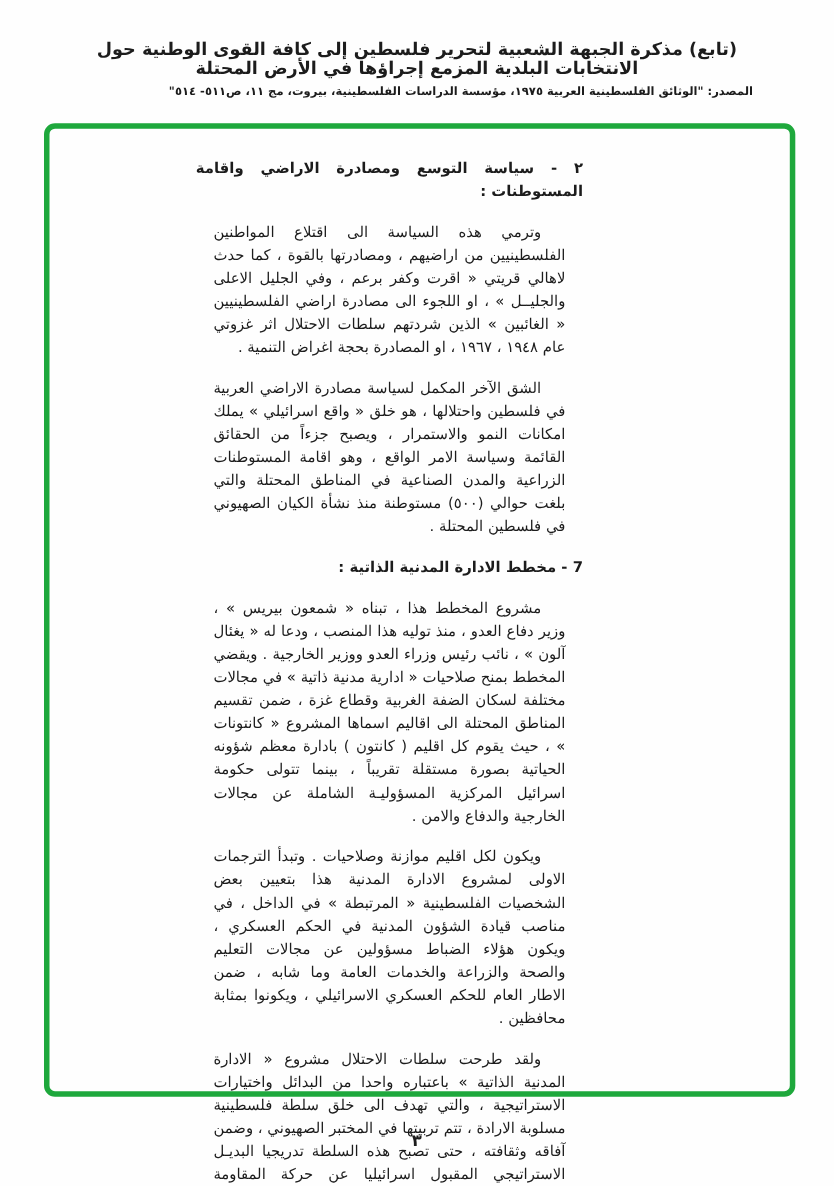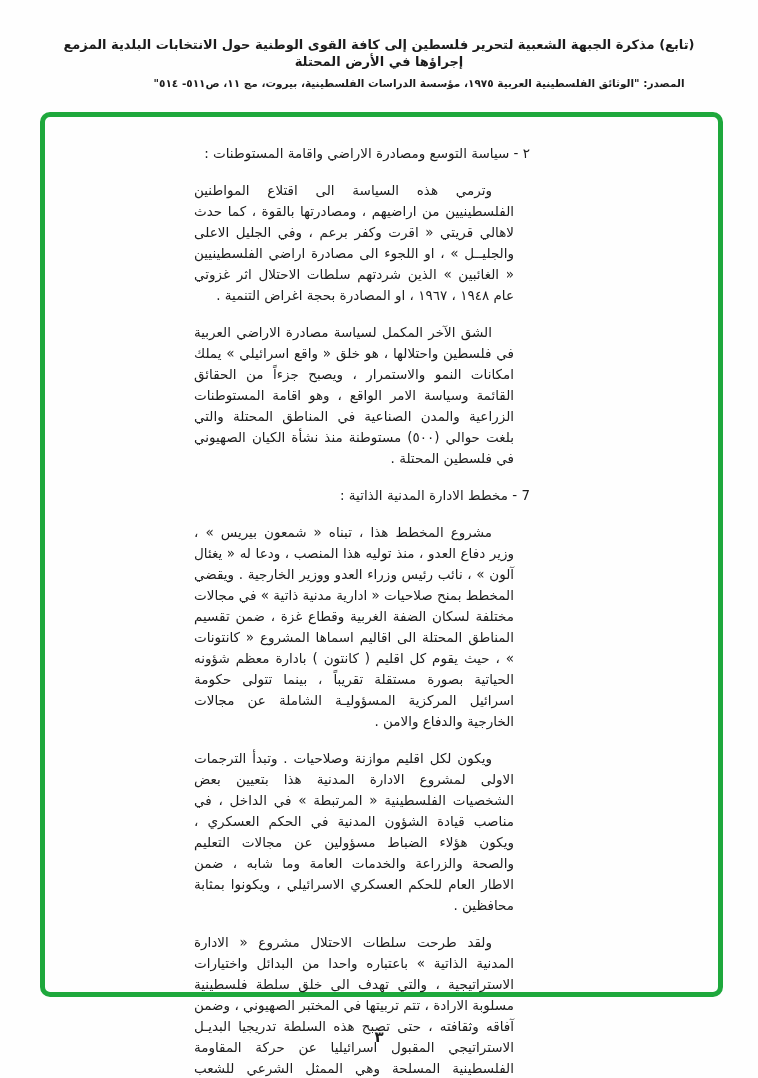--- a/index.html
+++ b/index.html
@@ -16,21 +16,21 @@
   .doc-header {
     position: absolute;
     top: 36px;
     left: 0;
     right: 0;
     text-align: center;
     direction: rtl;
     font-weight: bold;
   }
   .doc-header .line1 {
-    font-size: 13px;
+    font-size: 16px;
     line-height: 17px;
     padding: 0 60px;
     letter-spacing: 0;
   }
   .doc-header .line2 {
     position: relative;
     left: 40px;
     margin-top: 6px;
     font-size: 10.5px;
     line-height: 14px;
@@ -55,21 +55,21 @@
     text-align: justify;
     font-size: 13.5px;
     line-height: 21px;
   }
   .text-col p {
     margin: 16px;
     text-indent: 22px;
   }
   .sec-heading {
     font-size: 13.5px;
-    font-weight: normal;
+    font-weight: bold;
     margin: 3px 0 4px 0;
     text-indent: 0;
   }
   .page-num {
     position: absolute;
     top: 1028px;
     left: 0;
     width: 100%;
     text-align: center;
     font-size: 15px;

